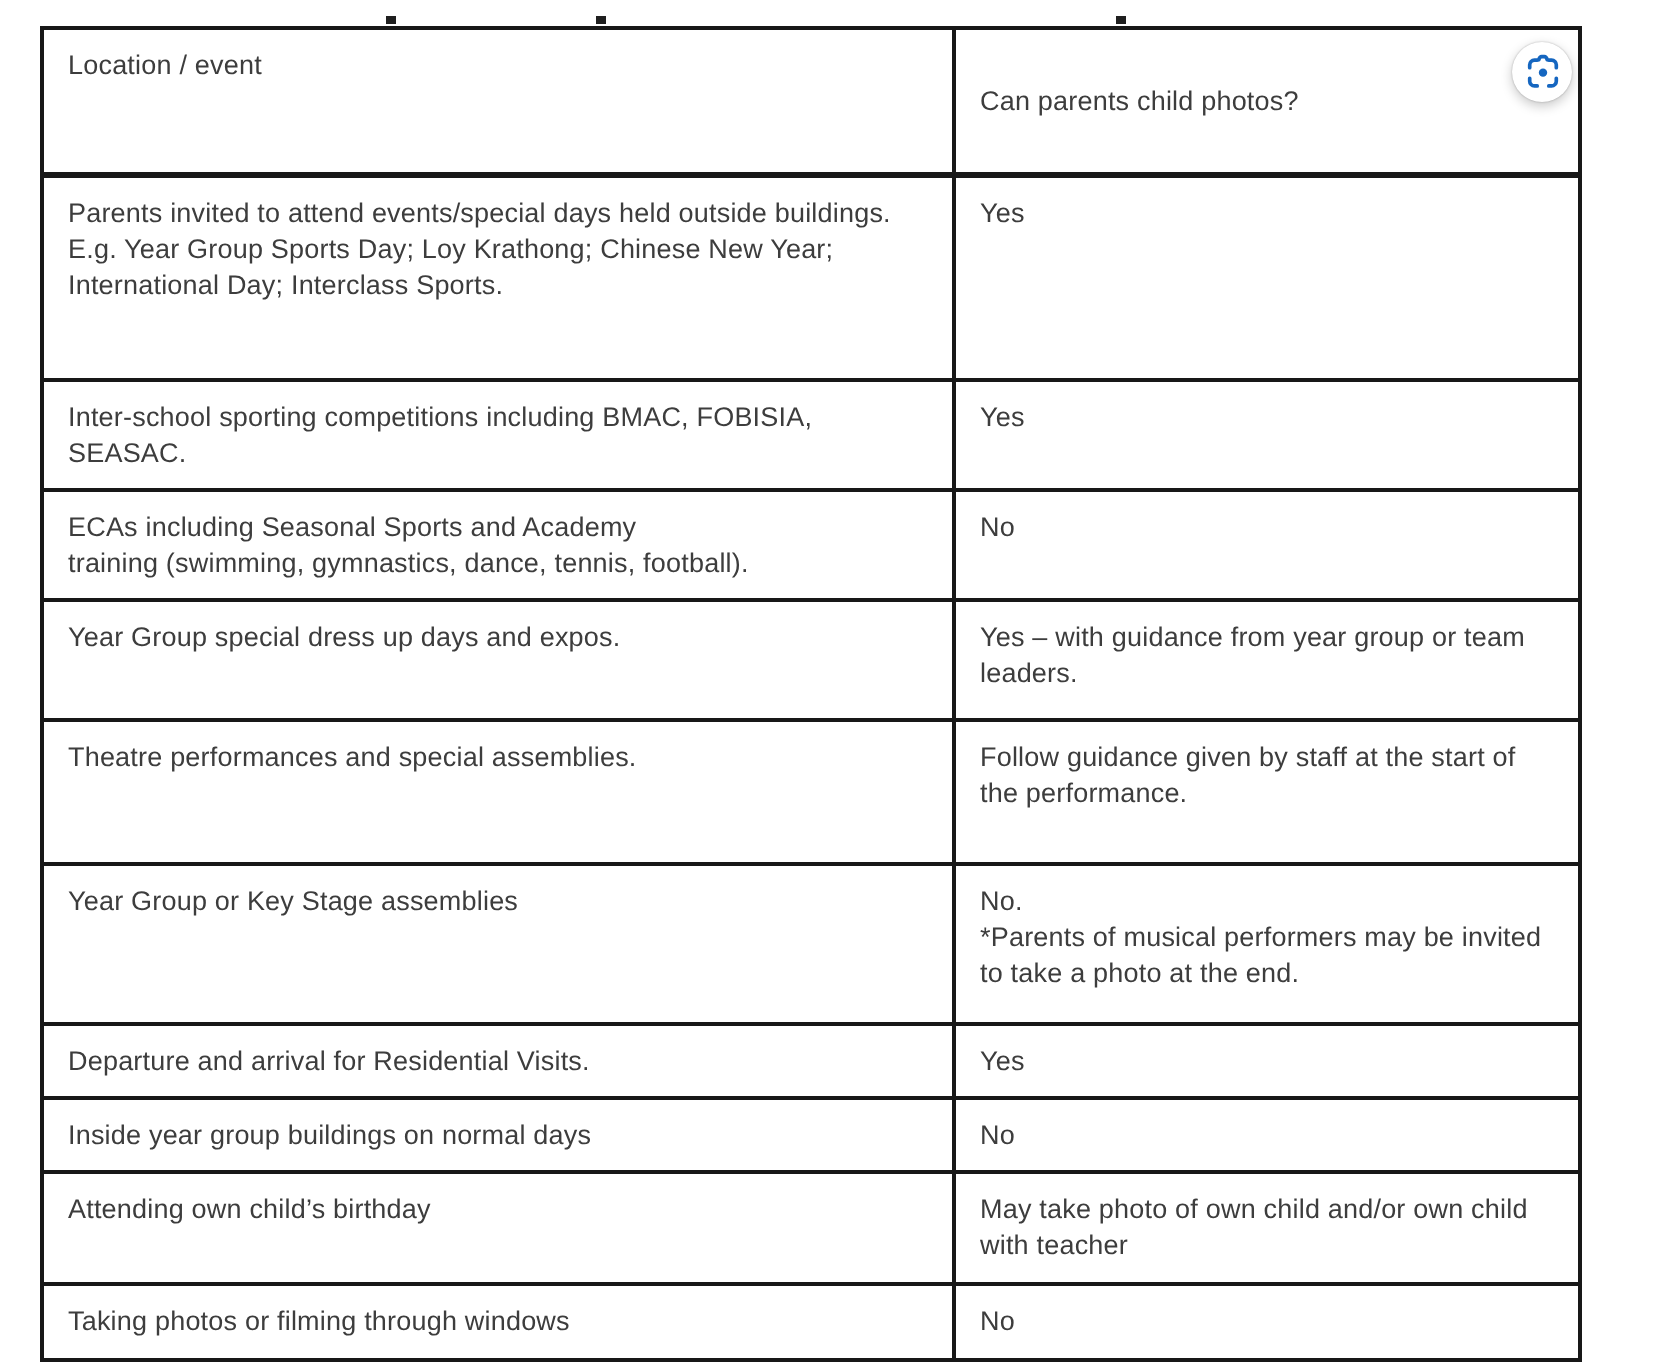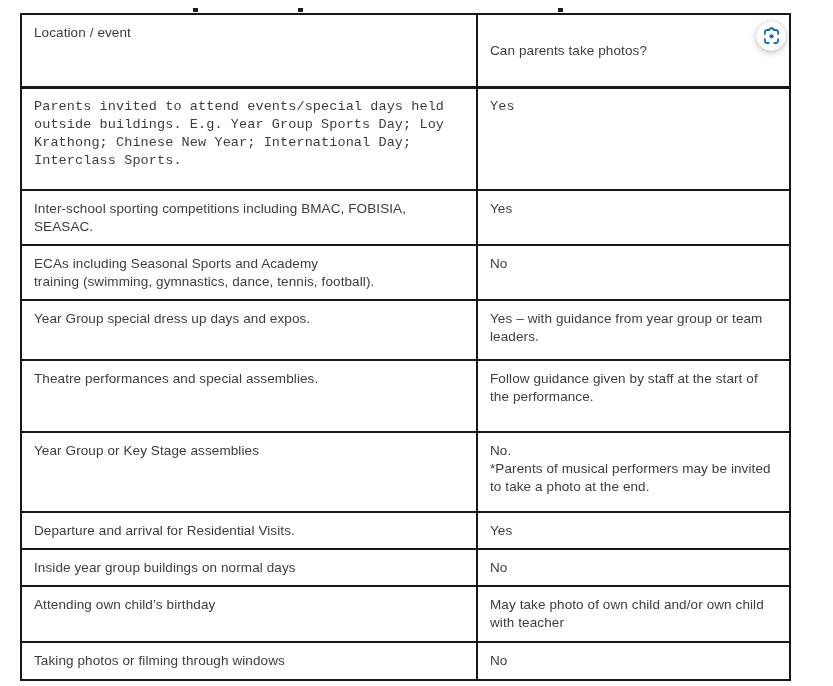--- a/index.html
+++ b/index.html
@@ -39,21 +39,21 @@
     font-size: 13.5px;
     font-weight: 400;
     line-height: 1.34;
     color: #3d3d3d;
     text-align: left;
     white-space: pre-line;
     letter-spacing: 0.1px;
   }
   .perm-table thead th { border-bottom-width: 3px; }
   tr.hdr      { height: 40px; padding-left: 39px; }
-  tr.r-0      { height: 102px; font-family: Liberation Mono, monospace; }
+  tr.r-0      { height: 102px; }
   tr.r-1      { height: 48px; margin-left: 45px; }
   tr.r-2      { height: 53px; }
   tr.r-3      { height: 60px; border-radius: 13px; }
   tr.r-4      { height: 72px; }
   tr.r-5      { height: 80px; }
   tr.r-6      { height: 36px; }
   tr.r-7      { height: 36px; }
   tr.r-8      { height: 56px; }
   tr.r-9      { height: 38px; }
 
@@ -86,21 +86,21 @@
 
 <table class="perm-table">
   <colgroup>
     <col class="c-location">
     <col class="c-photos">
   </colgroup>
   <thead>
     <tr class="hdr">
       <th>Location / event</th>
       <th class="photos-header-cell">
-        <span>Can parents take photos?</span>
+        <span>Can parents child photos?</span>
         <button class="camera-btn" aria-label="camera">
           <span>
             <svg viewBox="0 0 24 24" width="21" height="21" fill="none" stroke="#1566c0" stroke-width="2.1" stroke-linecap="round" stroke-linejoin="round">
               <path d="M8.7 4.6 H7.1 A2.7 2.7 0 0 0 4.4 7.3 V9"></path>
               <path d="M15.3 4.6 H16.9 A2.7 2.7 0 0 1 19.6 7.3 V9"></path>
               <path d="M19.6 15 V16.7 A2.7 2.7 0 0 1 16.9 19.4 H15.3"></path>
               <path d="M8.7 19.4 H7.1 A2.7 2.7 0 0 1 4.4 16.7 V15"></path>
               <path d="M9.6 4.4 C9.9 3.3 10.5 2.6 11.2 2.6 H12.8 C13.5 2.6 14.1 3.3 14.4 4.4"></path>
               <circle cx="12" cy="11.8" r="2.4" fill="#1566c0" stroke="none"></circle>
             </svg>

